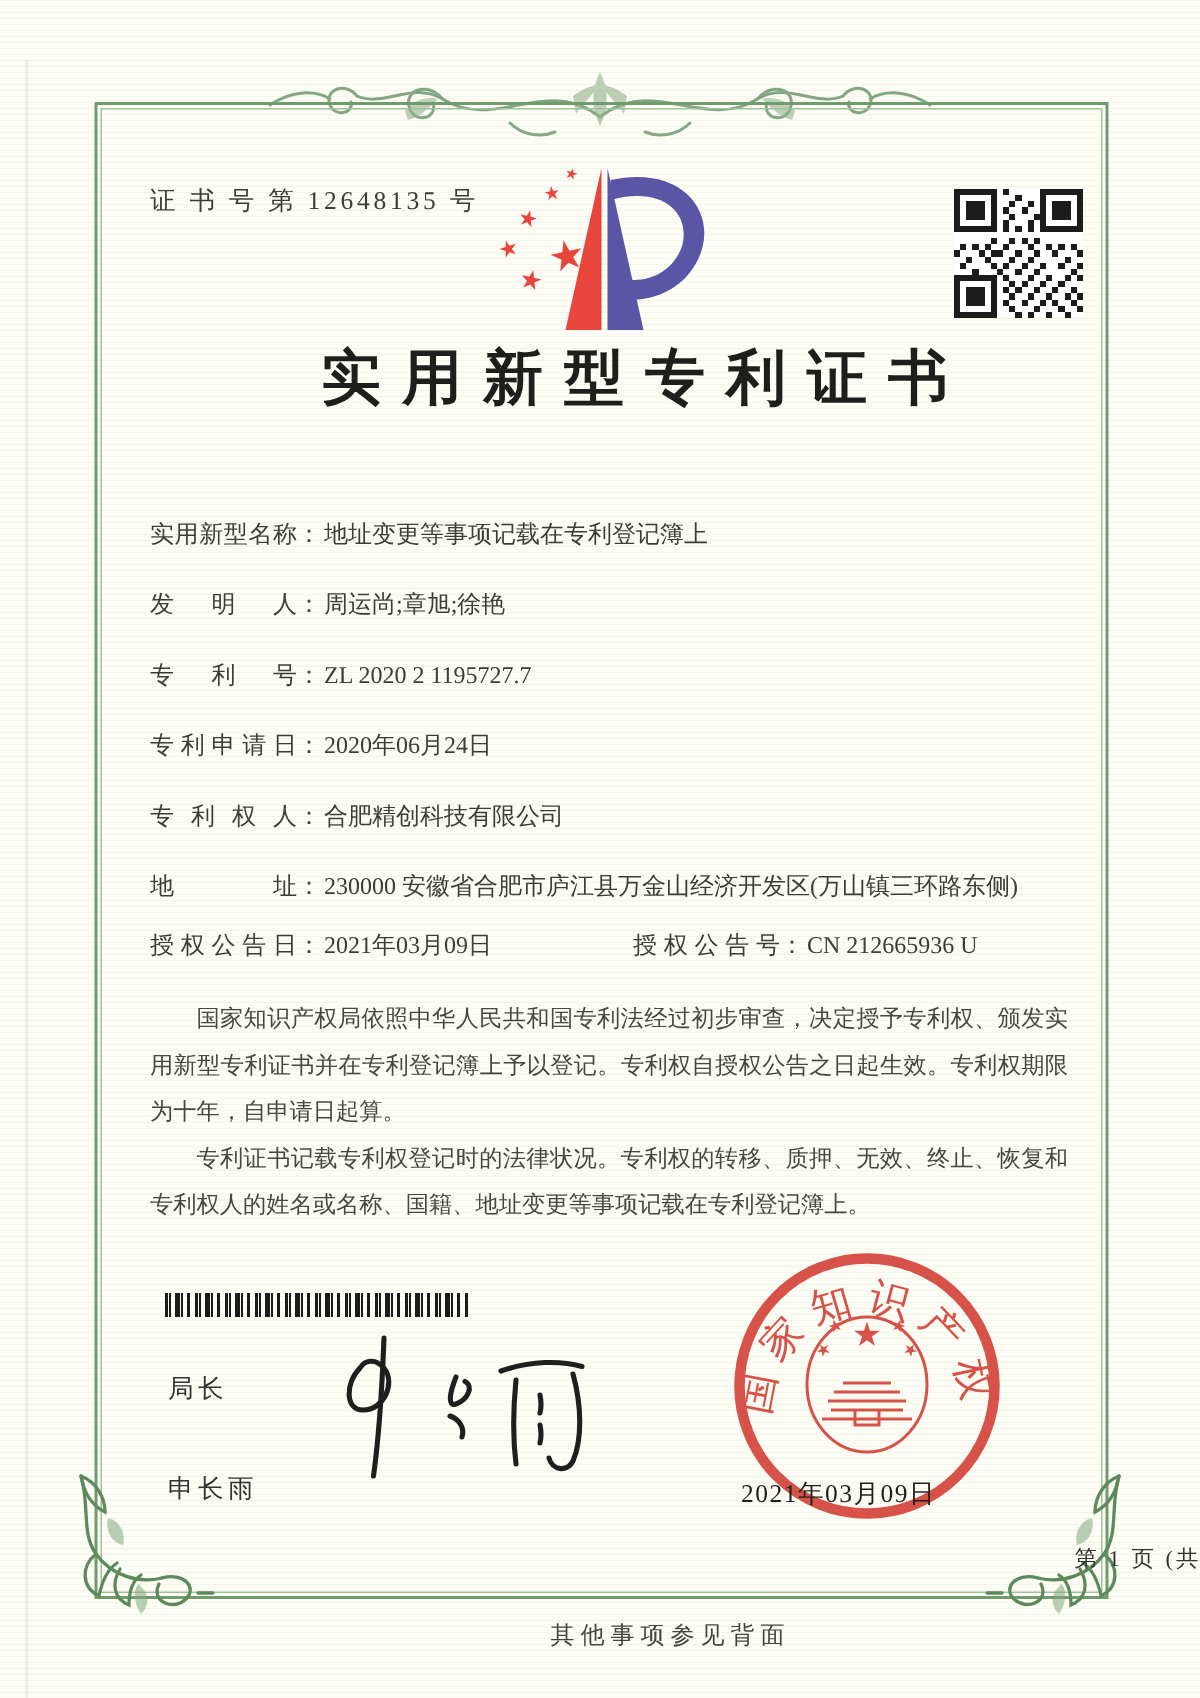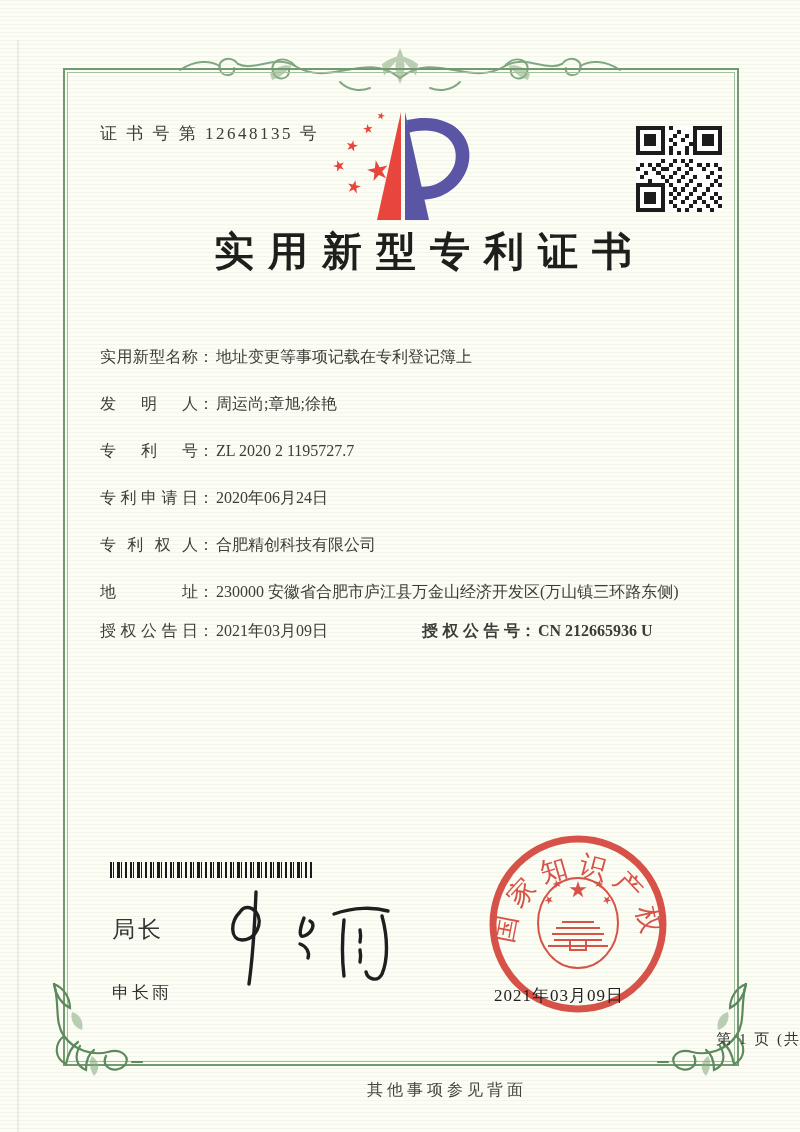--- a/index.html
+++ b/index.html
@@ -27,34 +27,34 @@
   .title{position:absolute;left:0;top:224px;width:100%;text-align:center;
     font-size:40px;font-weight:600;letter-spacing:14px;text-indent:14px;color:#1e1e1c;}
   
   .fields{position:absolute;left:100px;top:346px;width:614px;font-size:16px;line-height:21px;color:#3d3d38;}
   .frow{display:flex;margin-bottom:26px;}
   .frow.addr{margin-bottom:18px;}
   .flabel{display:inline-block;width:98px;text-align:justify;text-align-last:justify;flex:0 0 98px;}
   .fcolon{flex:0 0 18px;}
   .fvalue{flex:1;}
   .grant-left{display:flex;width:322px;flex:0 0 322px;}
-  .grant-right{display:flex;flex:1;font-weight:bold;}
+  .grant-right{display:flex;flex:1;}
   
   .paras{position:absolute;left:100px;top:664px;width:612px;font-size:15.5px;
     line-height:31px;color:#474740;text-align:justify;}
   .paras p{margin:0;text-indent:2em;}
   
   .barcode{position:absolute;left:110px;top:862px;width:202px;height:16px;
     background:repeating-linear-gradient(90deg,
       #1b1b1b 0 2px, transparent 2px 3px,
       #1b1b1b 3px 4px, transparent 4px 7px,
       #1b1b1b 7px 10px, transparent 10px 11px,
       #1b1b1b 11px 12px, transparent 12px 15px,
       #1b1b1b 15px 17px, transparent 17px 20px);}
-  .director-title{position:absolute;left:112px;top:914px;font-size:23px;letter-spacing:3px;color:#333;}
+  .director-title{position:absolute;left:112px;top:914px;font-size:17px;letter-spacing:3px;color:#333;}
   .director-name{position:absolute;left:112px;top:981px;font-size:17px;letter-spacing:3px;color:#333;}
   .signature{position:absolute;left:212px;top:886px;width:200px;height:104px;}
   .seal{position:absolute;left:482px;top:828px;width:192px;height:192px;opacity:0.88;}
   .seal-date{position:absolute;left:494px;top:984px;width:190px;font-size:17px;
     letter-spacing:1px;color:#1f1f1f;}
   .page-info{position:absolute;left:0;top:1030px;width:100%;text-align:right;
     font-size:15px;letter-spacing:2px;color:#33332f;}
   .back-note{position:absolute;left:0;top:1080px;width:100%;text-align:center;
     font-size:16px;letter-spacing:4px;color:#45453d;margin-left:24px;}
   
@@ -215,20 +215,24 @@
           <span>2021年03月09日</span>
       </span>
       <span class="grant-right">
         <span class="flabel">授权公告号</span>
           <span class="fcolon">：</span>
           <span>CN 212665936 U</span>
       </span>
     </div>
   </div>
 
+  <div class="paras">
+    <p>国家知识产权局依照中华人民共和国专利法经过初步审查，决定授予专利权、颁发实用新型专利证书并在专利登记簿上予以登记。专利权自授权公告之日起生效。专利权期限为十年，自申请日起算。</p>
+    <p>专利证书记载专利权登记时的法律状况。专利权的转移、质押、无效、终止、恢复和专利权人的姓名或名称、国籍、地址变更等事项记载在专利登记簿上。</p>
+  </div>
 
   <div class="barcode"></div>
 
   <div class="director-title">局长</div>
   <div class="director-name">申长雨</div>
   <svg class="signature" viewBox="0 0 200 104">
     <g stroke="#1f1f1f" stroke-width="3.4" fill="none" stroke-linecap="round" stroke-linejoin="round">
       <path d="M44,6 C43,30 42,62 37,98"></path>
       <path d="M28,26 C18,36 18,54 30,54 C44,54 52,36 44,26 C38,19 31,21 28,26"></path>
       <path d="M92,32 C88,42 86,52 92,50 C100,47 104,38 98,35"></path>

